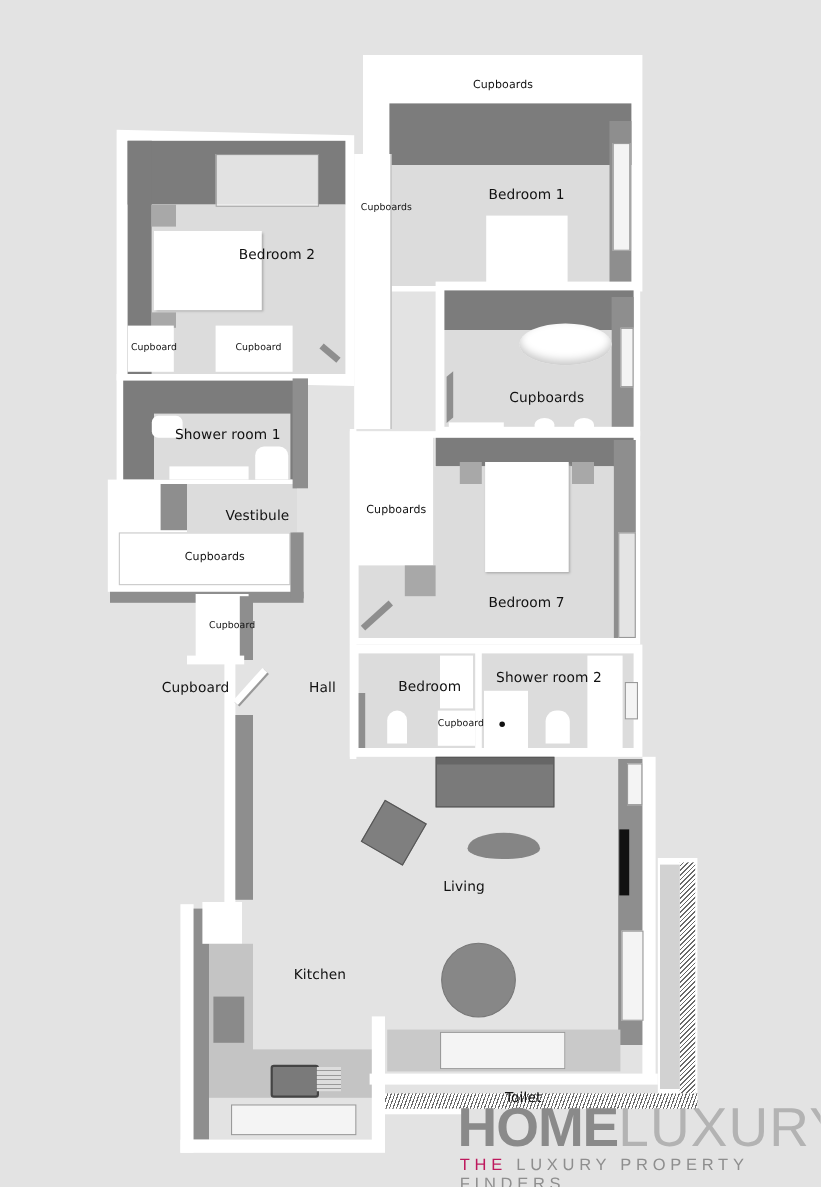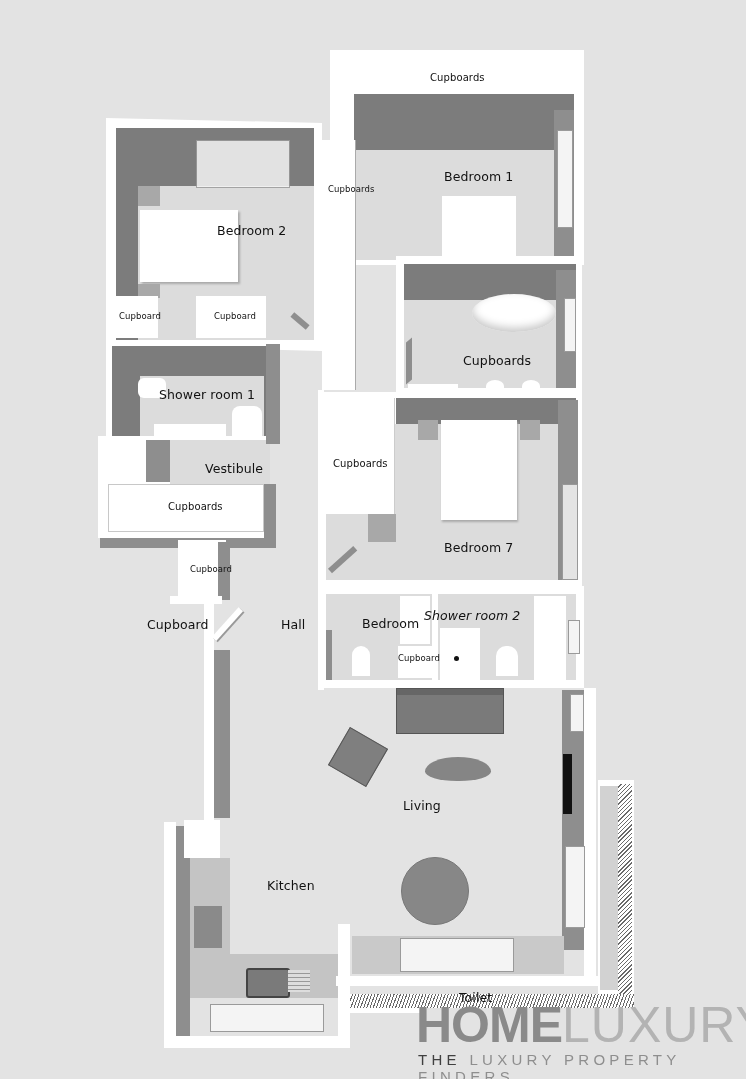--- a/index.html
+++ b/index.html
@@ -15,21 +15,21 @@
   .lbl-lg { font-size: 12.5px; }
   .lbl-md { font-size: 10px; }
   .lbl-sm { font-size: 8.5px; }
   .hatch { background: repeating-linear-gradient(110deg, #ffffff 0 2px, #6a6a6a 2px 3px); }
   .hatch-v { background: repeating-linear-gradient(135deg, #ffffff 0 2px, #6a6a6a 2px 3px); }
   .window { background: #f4f4f4; border: 1px solid #9a9a9a; }
   .logo { position: absolute; }
   .logo-home { font-family: "Liberation Sans", sans-serif; font-size: 50px; font-weight: 700; color: #8a8a8a; letter-spacing: -1px; }
   .logo-hunts { font-family: "Liberation Sans", sans-serif; font-size: 50px; font-weight: 400; color: #b3b3b3; letter-spacing: 1px; }
   .tagline { font-family: "Liberation Sans", sans-serif; font-size: 15px; letter-spacing: 4.3px; color: #8e8e8e; }
-  .tag-red { color: #404040; text-align: center; }
+  .tag-red { color: #be185d; text-align: center; }
 </style>
 </head>
 <body>
 
 <div class="abs" style="left:0;top:0;width:746px;height:1079px;">
 
   <div class="abs wall" style="left:330px;top:50px;width:254px;height:215px;"></div>
   <div class="abs furn" style="left:340px;top:62px;width:236px;height:32px;"></div>
   <div class="abs darkshadow" style="left:354px;top:94px;width:220px;height:56px;"></div>
   <div class="abs floor" style="left:356px;top:150px;width:198px;height:110px;"></div>
@@ -119,21 +119,21 @@
   <div class="abs furn" style="left:398px;top:646px;width:34px;height:32px;"></div>
   <div class="abs furn" style="left:352px;top:646px;width:18px;height:30px;border-radius:10px 10px 0 0;"></div>
   <div class="abs floor" style="left:438px;top:594px;width:138px;height:86px;"></div>
   <div class="abs furn" style="left:440px;top:628px;width:40px;height:52px;"></div>
   <div class="abs" style="left:454px;top:656px;width:5px;height:5px;border-radius:50%;background:#111;"></div>
   <div class="abs furn" style="left:496px;top:646px;width:22px;height:30px;border-radius:10px 10px 0 0;"></div>
   <div class="abs furn" style="left:534px;top:596px;width:32px;height:84px;"></div>
   <div class="abs window" style="left:568px;top:620px;width:10px;height:32px;"></div>
   <span class="lbl lbl-lg" style="left:362px;top:616px;">Bedroom</span>
   <span class="lbl lbl-sm" style="left:398px;top:653px;">Cupboard</span>
-  <span class="lbl lbl-lg" style="left:424px;top:608px;font-style:italic;">Shower room 2</span>
+  <span class="lbl lbl-lg" style="left:451px;top:608px;">Shower room 2</span>
 
   <div class="abs wall" style="left:584px;top:688px;width:12px;height:292px;"></div>
   <div class="abs shadow" style="left:562px;top:690px;width:22px;height:260px;"></div>
   <div class="abs window" style="left:570px;top:694px;width:12px;height:36px;"></div>
   <div class="abs" style="left:563px;top:754px;width:9px;height:60px;background:#111;"></div>
   <div class="abs window" style="left:565px;top:846px;width:18px;height:80px;"></div>
   <div class="abs" style="left:396px;top:688px;width:106px;height:44px;background:#7a7a7a;border:1px solid #555;box-shadow:inset 0 6px 0 #666;"></div>
   <div class="abs" style="left:336px;top:735px;width:42px;height:42px;background:#7f7f7f;border:1px solid #555;transform:rotate(30deg);"></div>
   <div class="abs" style="left:425px;top:757px;width:66px;height:24px;background:#858585;border-radius:50% 50% 48% 48% / 60% 60% 40% 40%;"></div>
   <div class="abs" style="left:401px;top:857px;width:66px;height:66px;background:#878787;border-radius:50%;border:1px solid #777;"></div>

